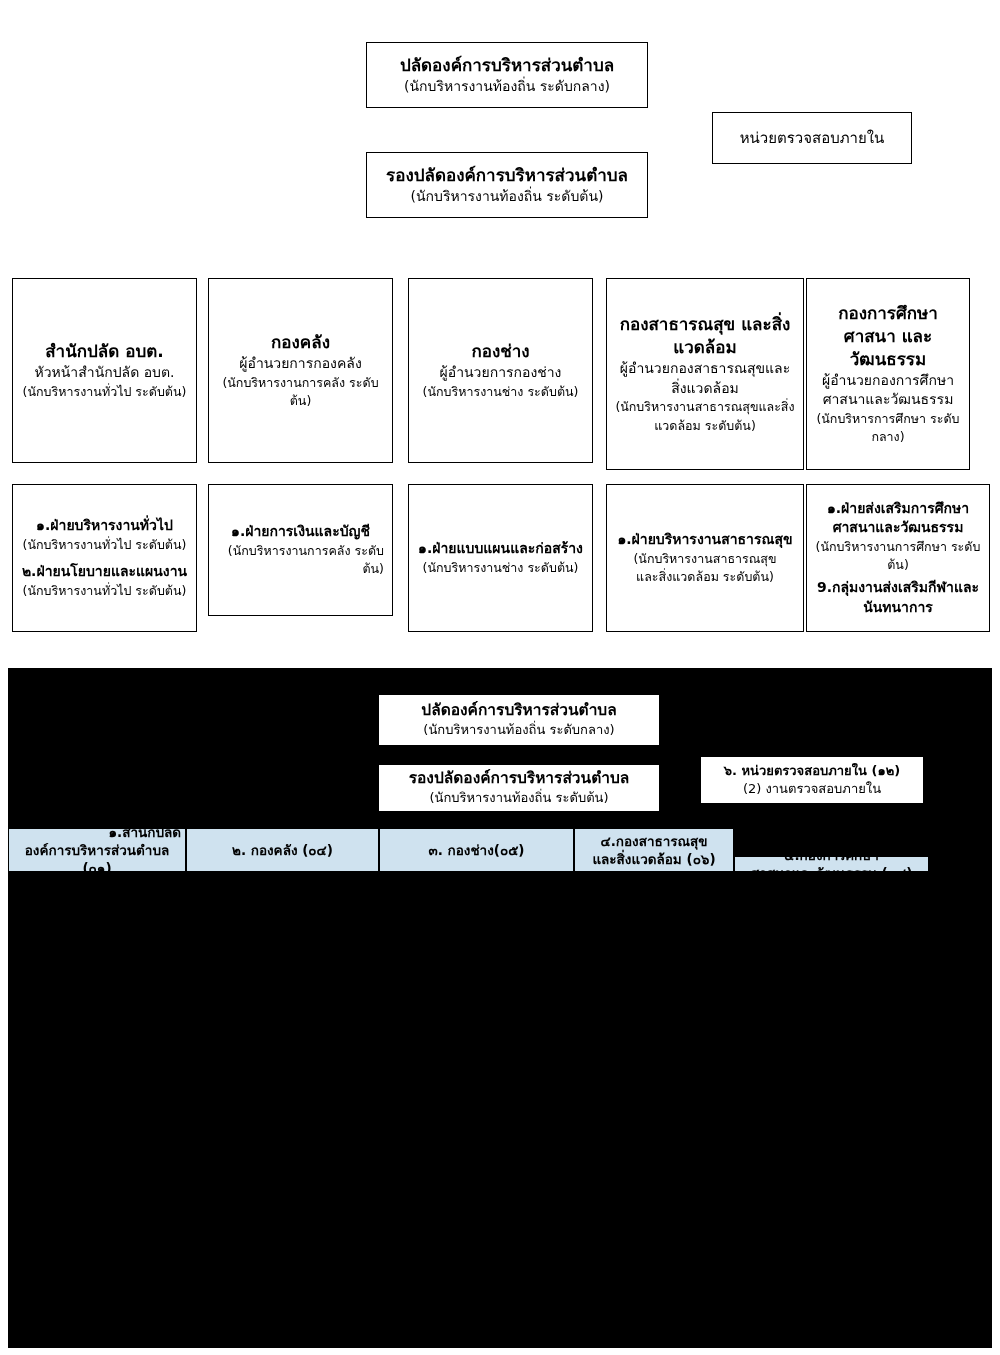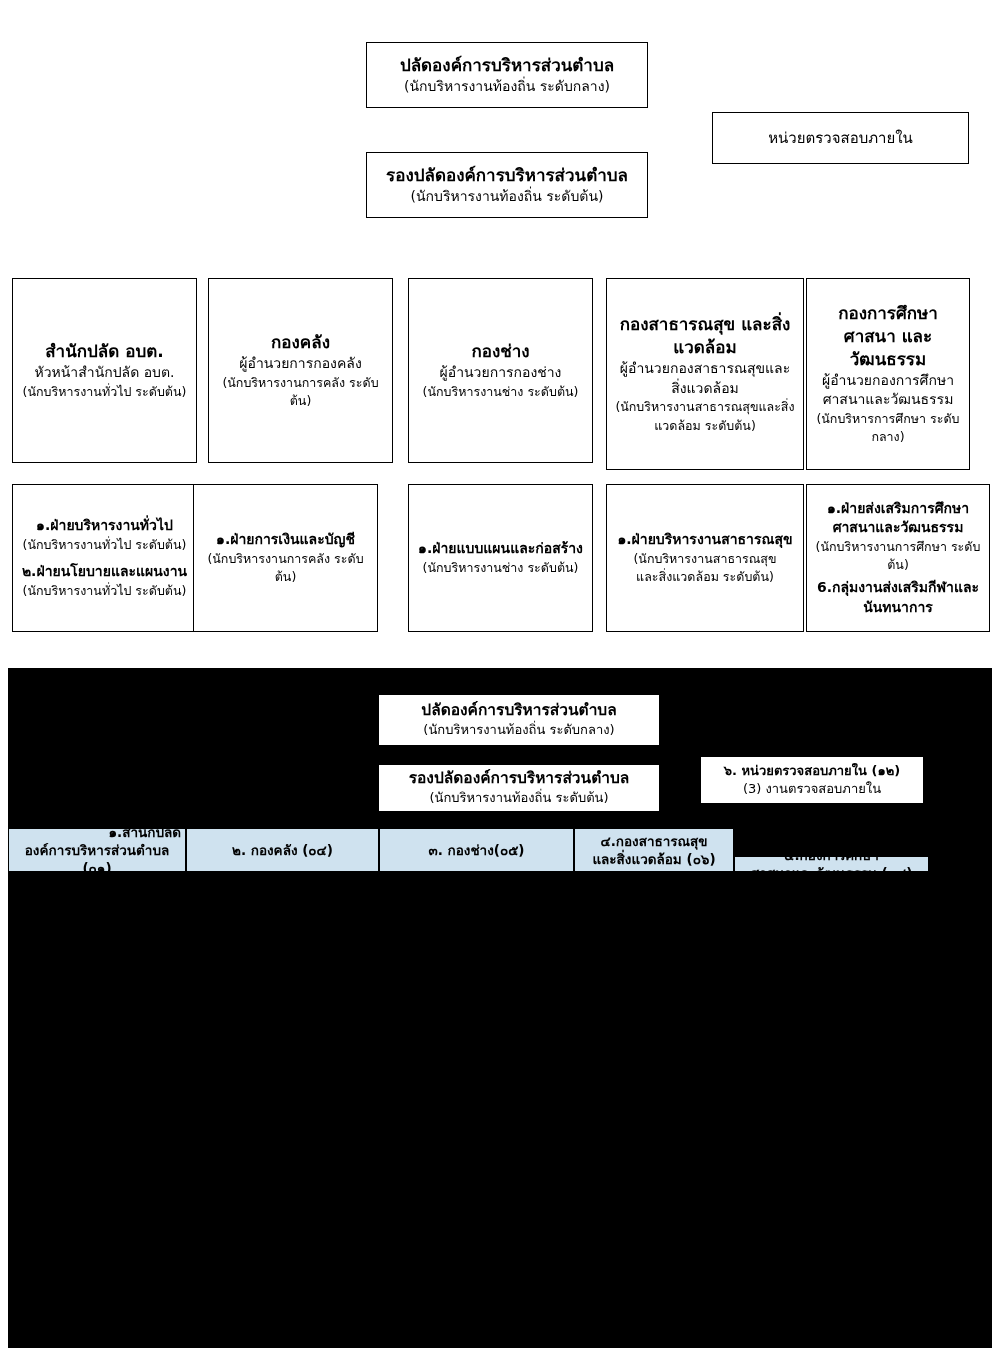--- a/index.html
+++ b/index.html
@@ -117,21 +117,21 @@
 
 <div class="page">
 
   <div class="top-area">
 
     <div class="box" style="left:366px; top:42px; width:282px; height:66px;">
       <span class="t1">ปลัดองค์การบริหารส่วนตำบล</span>
       <span class="t2">(นักบริหารงานท้องถิ่น ระดับกลาง)</span>
     </div>
 
-    <div class="box" style="left:712px; top:112px; width:257px; height:52px;">
+    <div class="box" style="left:712px; top:112px; width:200px; height:52px;">
       <span class="plain">หน่วยตรวจสอบภายใน</span>
     </div>
 
     <div class="box" style="left:366px; top:152px; width:282px; height:66px;">
       <span class="t1">รองปลัดองค์การบริหารส่วนตำบล</span>
       <span class="t2">(นักบริหารงานท้องถิ่น ระดับต้น)</span>
     </div>
 
     <div class="box" style="left:12px; top:278px; width:185px; height:185px;">
       <span class="t1">สำนักปลัด อบต.</span>
@@ -163,56 +163,56 @@
       <span class="t3">(นักบริหารการศึกษา ระดับกลาง)</span>
     </div>
 
     <div class="box" style="left:12px; top:484px; width:185px; height:148px;">
       <span class="t2" style="font-weight:bold">๑.ฝ่ายบริหารงานทั่วไป</span>
       <span class="t3">(นักบริหารงานทั่วไป ระดับต้น)</span>
       <span class="t2" style="font-weight:bold; margin-top:8px">๒.ฝ่ายนโยบายและแผนงาน</span>
       <span class="t3">(นักบริหารงานทั่วไป ระดับต้น)</span>
     </div>
 
-    <div class="box" style="left:193px; top:484px; width:185px; height:148px;">
+    <div class="box" style="left:208px; top:484px; width:185px; height:132px;text-align:right;">
       <span class="t2" style="font-weight:bold">๑.ฝ่ายการเงินและบัญชี</span>
       <span class="t3">(นักบริหารงานการคลัง ระดับต้น)</span>
     </div>
 
     <div class="box" style="left:408px; top:484px; width:185px; height:148px;">
       <span class="t2" style="font-weight:bold">๑.ฝ่ายแบบแผนและก่อสร้าง</span>
       <span class="t3">(นักบริหารงานช่าง ระดับต้น)</span>
     </div>
 
     <div class="box" style="left:606px; top:484px; width:198px; height:148px;">
       <span class="t2" style="font-weight:bold">๑.ฝ่ายบริหารงานสาธารณสุข</span>
       <span class="t3">(นักบริหารงานสาธารณสุข</span>
       <span class="t3">และสิ่งแวดล้อม ระดับต้น)</span>
     </div>
 
     <div class="box" style="left:806px; top:484px; width:184px; height:148px;">
       <span class="t2" style="font-weight:bold">๑.ฝ่ายส่งเสริมการศึกษา</span>
       <span class="t2" style="font-weight:bold">ศาสนาและวัฒนธรรม</span>
       <span class="t3">(นักบริหารงานการศึกษา ระดับต้น)</span>
-      <span class="t2" style="font-weight:bold; margin-top:4px">6.กลุ่มงานส่งเสริมกีฬาและ</span>
+      <span class="t2" style="font-weight:bold; margin-top:4px">9.กลุ่มงานส่งเสริมกีฬาและ</span>
       <span class="t2" style="font-weight:bold">นันทนาการ</span>
     </div>
 
   </div>
 
   <div class="black-panel"></div>
 
   <div class="panel-box" style="left:378px; top:694px; width:282px; height:52px;">
     <span class="p1">ปลัดองค์การบริหารส่วนตำบล</span>
     <span class="p2">(นักบริหารงานท้องถิ่น ระดับกลาง)</span>
   </div>
 
   <div class="panel-box" style="left:700px; top:756px; width:224px; height:48px;">
     <span class="p2" style="font-weight:bold">๖. หน่วยตรวจสอบภายใน (๑๒)</span>
-    <span class="p2">(3) งานตรวจสอบภายใน</span>
+    <span class="p2">(2) งานตรวจสอบภายใน</span>
   </div>
 
   <div class="panel-box" style="left:378px; top:764px; width:282px; height:48px;">
     <span class="p1">รองปลัดองค์การบริหารส่วนตำบล</span>
     <span class="p2">(นักบริหารงานท้องถิ่น ระดับต้น)</span>
   </div>
 
   <div class="blue-row">
     <div class="blue-cell" style="width:178px;align-items:flex-end;">
       <span class="ln">๑.สำนักปลัด</span>

